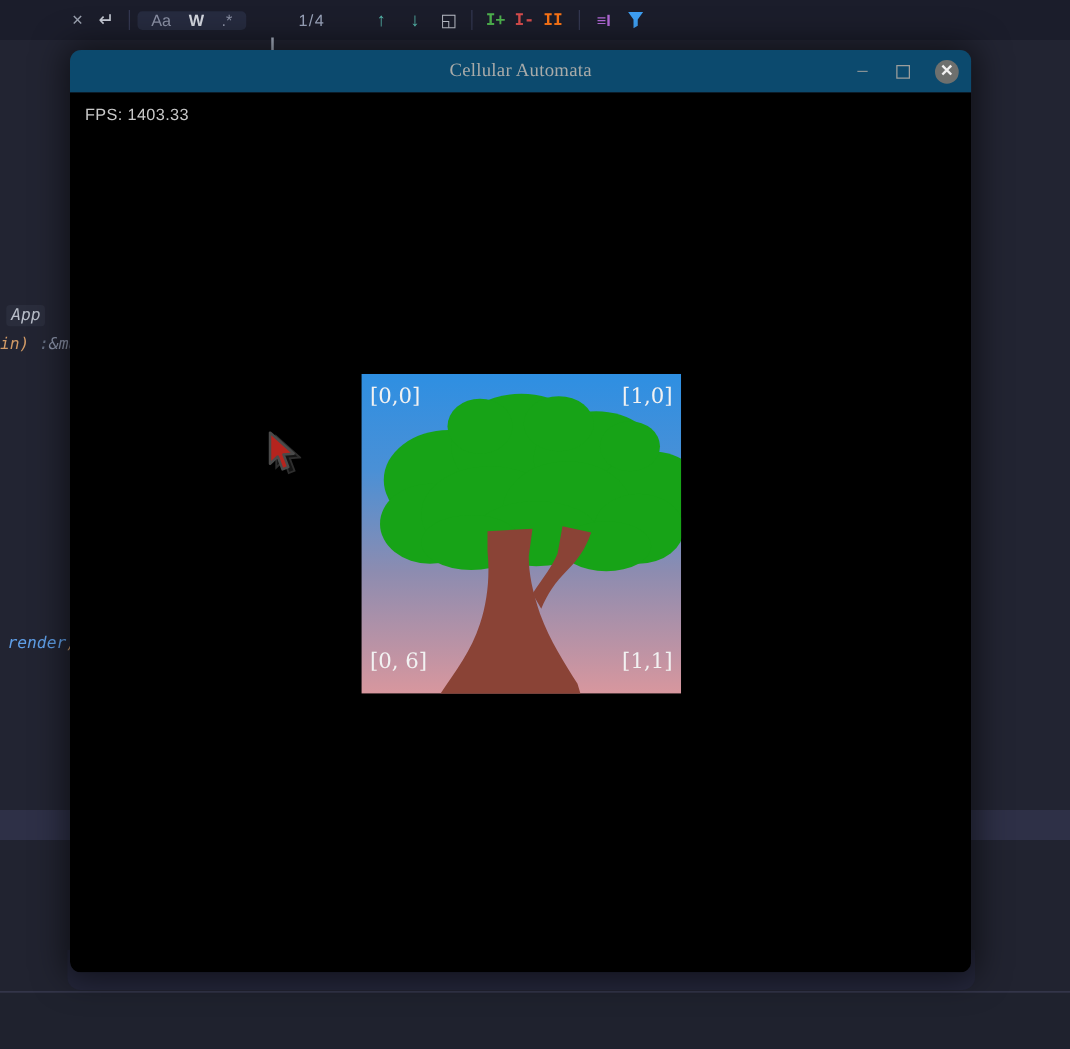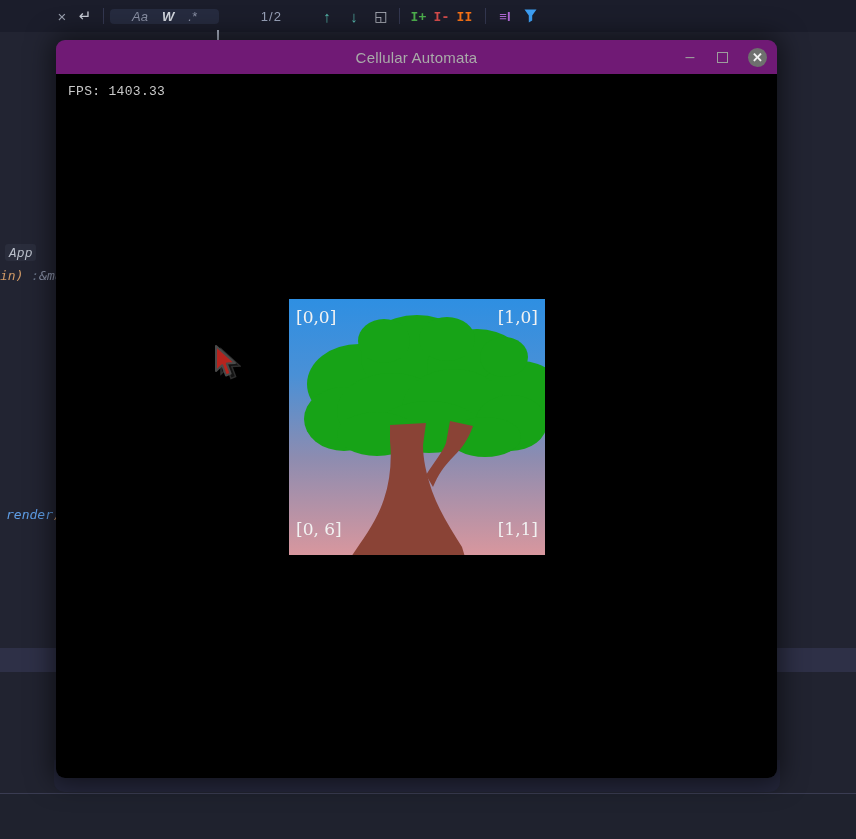--- a/index.html
+++ b/index.html
@@ -15,21 +15,21 @@
   #panel-divider { top:793px; height:1px; background:#3a3c52; z-index:4; }
   #bottom-panel { top:794px; height:45px; background:#1f222e; z-index:1; }
 
   
   .tb { display:flex; align-items:center; justify-content:center; height:32px;
         font-size:13px; color:#8a90a4; }
   .tb-x      { width:16px; margin-left:0;  color:#9aa0ae; font-size:15px; }
   .tb-enter  { width:18px; margin-left:6px; color:#c8ccd6; font-size:15px; }
   .tb-div    { width:1px; height:16px; background:#333750; margin-left:9px; }
   .tb-field  { display:flex; align-items:center; height:15px; background:#262b3f;
-               border-radius:4px; margin-left:6px; padding:0 15px;font-style:italic; }
+               border-radius:4px; margin-left:6px; padding:0 4px; }
   .tb-field > span { padding:0 7px; cursor:default; }
   .tb-w      { color:#d2d6de; font-weight:bold; }
   .tb-count  { margin-left:42px; color:#9aa3ba; letter-spacing:1px; }
   .tb-up     { margin-left:36px; width:18px; color:#56b8ac; font-size:15px; }
   .tb-down   { margin-left:9px;  width:18px; color:#56b8ac; font-size:15px; }
   .tb-sel    { margin-left:9px;  width:18px; color:#b8bcc6; font-size:14px; }
   .tb-cplus  { margin-left:7px; width:23px; color:#4db04d; font-weight:bold;
                font-family:"DejaVu Sans Mono",monospace; }
   .tb-cminus { width:23px; color:#d64c4c; font-weight:bold;
                font-family:"DejaVu Sans Mono",monospace; }
@@ -50,33 +50,33 @@
 
   #editor-caret { position:absolute; left:217px; top:30px; width:2px; height:11px;
                   background:#a9b1c2; z-index:4; }
 
   
   #window-backdrop { position:absolute; left:54px; top:760px; width:726px; height:32px;
                      background:#24263a; border-radius:0 0 10px 10px; z-index:5; }
   #app-window { position:absolute; left:56px; top:40px; width:721px; height:738px;
                 border-radius:9px; overflow:hidden; z-index:10;
                 box-shadow:0 0 26px 4px rgba(0,0,0,0.55); }
-  #title-bar { height:34px; background:#701a75; position:relative;
-               display:flex; align-items:center; justify-content:center; }
+  #title-bar { height:34px; background:#0c4a6e; position:relative;
+               display:flex; align-items:center; justify-content:center;font-family:Liberation Serif, serif; }
   #window-title { color:#a9aba9; font-size:15px; letter-spacing:0.2px; }
   #win-controls { position:absolute; right:10px; top:0; height:34px;
                   display:flex; align-items:center; gap:20px; }
   #min-btn { color:#9c9e9c; font-size:16px; width:14px; text-align:center; cursor:default; }
   #max-btn { width:11px; height:11px; border:1px solid #9c9e9c; }
   #close-btn { width:19px; height:19px; border-radius:50%; background:#6e706e;
                display:flex; align-items:center; justify-content:center;
                color:#f2f2f2; font-size:13px; font-weight:bold; }
   #window-content { position:relative; height:704px; background:#000; }
   #fps-readout { position:absolute; left:12px; top:10px; color:#c9c9c9; font-size:13px;
-                 letter-spacing:0.3px;font-family:Liberation Mono, monospace; }
+                 letter-spacing:0.3px; }
 
   
   #scene { position:absolute; left:233px; top:225px; width:256px; height:256px;
            overflow:hidden; }
   #scene svg.bg { position:absolute; left:0; top:0; }
   .corner-label { position:absolute; color:#f2f2f2; font-family:"DejaVu Serif",serif;
                   font-size:17px; z-index:3; }
   #lbl-tl { left:7px;  top:8px; }
   #lbl-tr { right:7px; top:8px; }
   #lbl-bl { left:7px;  bottom:16px; }
@@ -89,21 +89,21 @@
 
 <div id="top-bar" class="layer">
   <span class="tb tb-x">×</span>
   <span class="tb tb-enter">↵</span>
   <span class="tb-div"></span>
   <span class="tb-field">
     <span class="tb">Aa</span>
     <span class="tb tb-w">W</span>
     <span class="tb">.*</span>
   </span>
-  <span class="tb tb-count">1/2</span>
+  <span class="tb tb-count">1/4</span>
   <span class="tb tb-up">↑</span>
   <span class="tb tb-down">↓</span>
   <span class="tb tb-sel">◱</span>
   <span class="tb-div"></span>
   <span class="tb tb-cplus">I+</span>
   <span class="tb tb-cminus">I-</span>
   <span class="tb tb-cc">II</span>
   <span class="tb-div"></span>
   <span class="tb tb-lines">≡I</span>
   <span class="tb tb-funnel">

